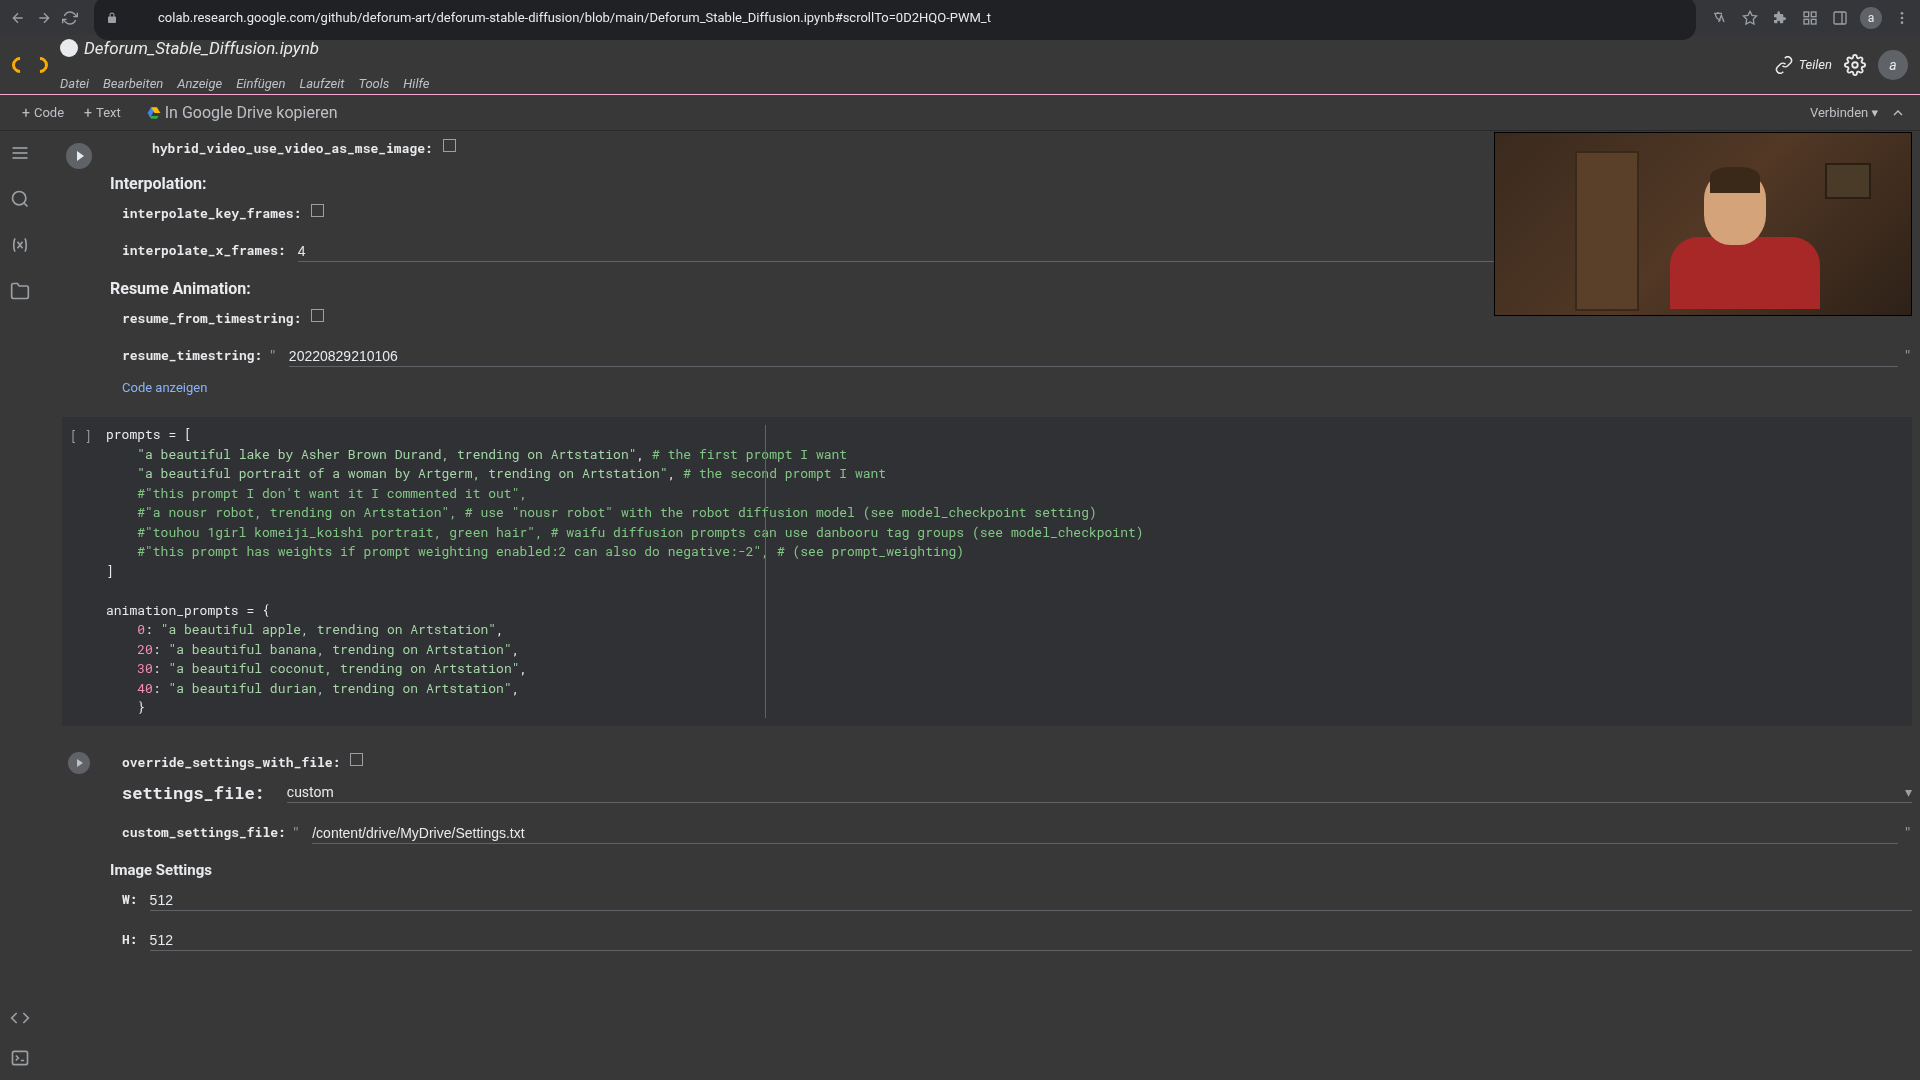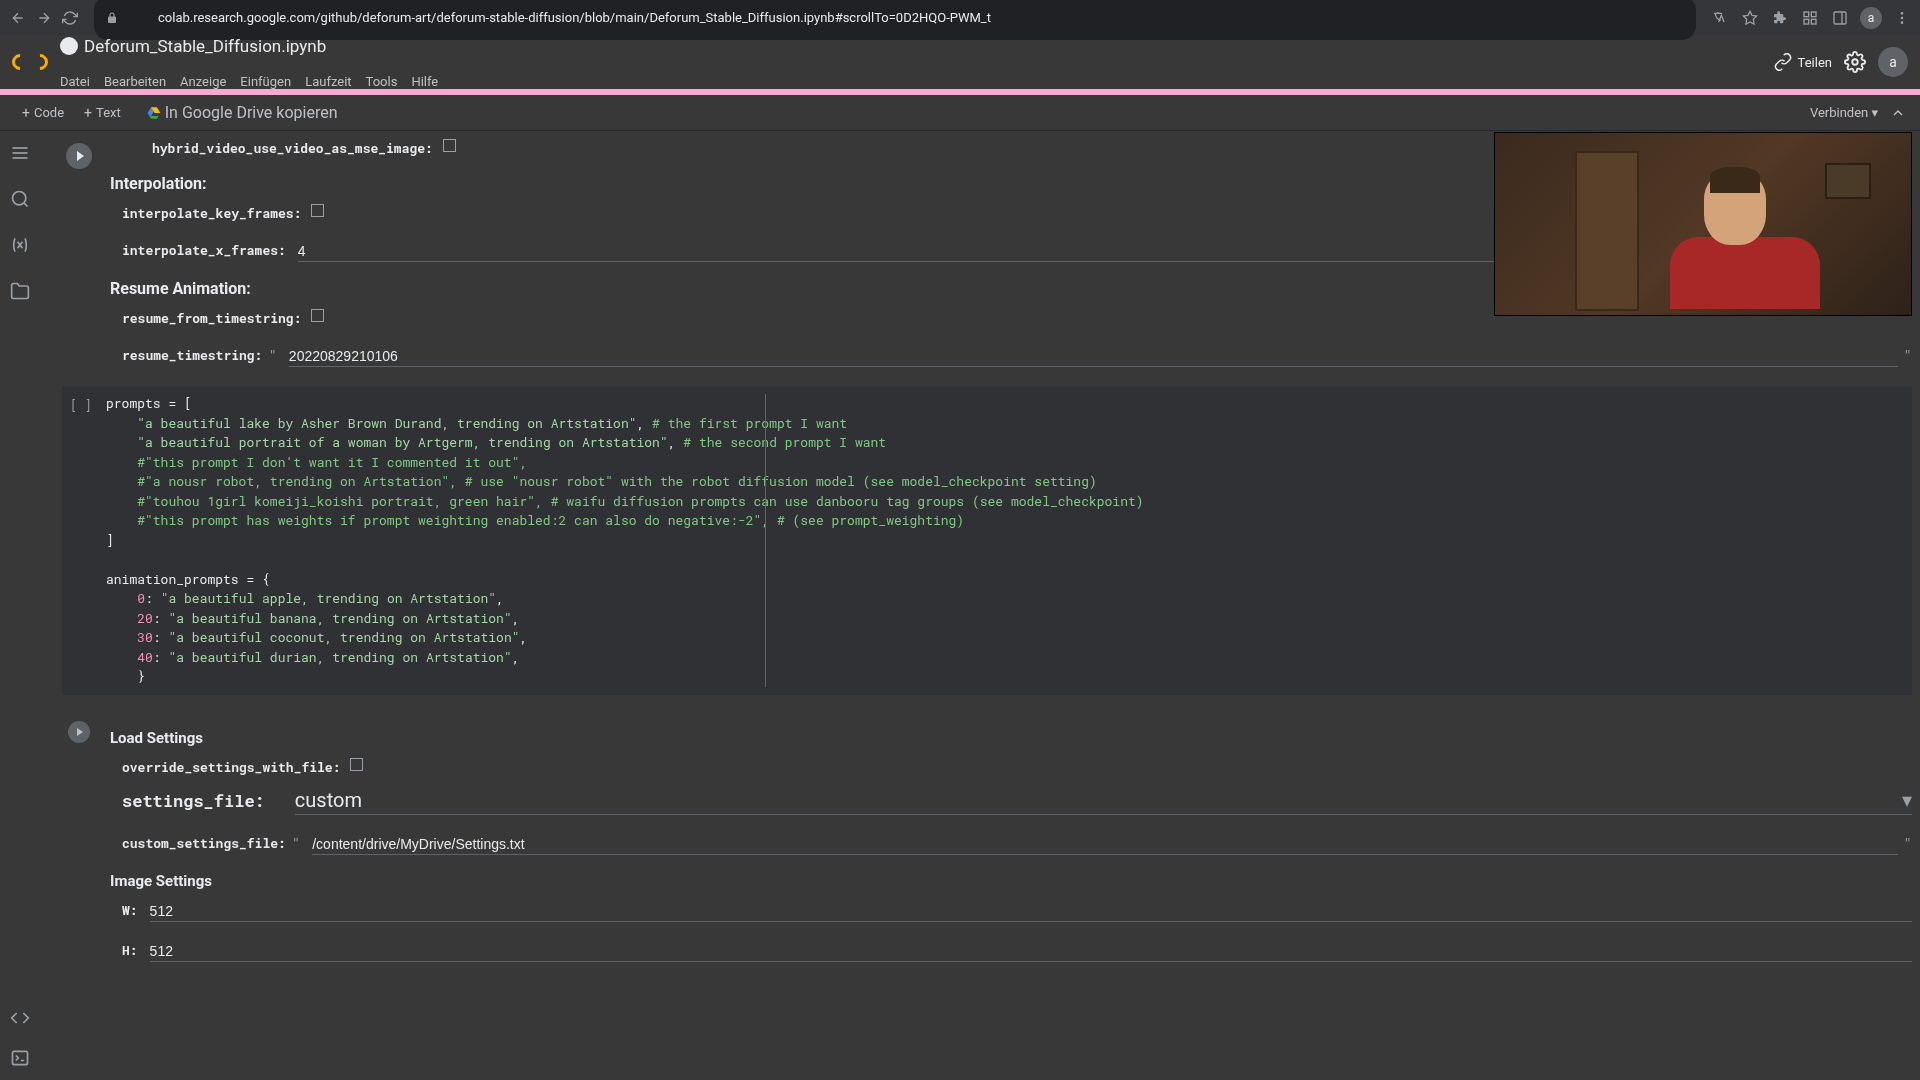--- a/index.html
+++ b/index.html
@@ -7,21 +7,21 @@
 
 
 .browser-bar { height: 35px; background: #35363a; display: flex; align-items: center; padding: 0 8px; gap: 6px; }
 .nav-icon { width: 20px; height: 20px; display: flex; align-items: center; justify-content: center; color: #9aa0a6; cursor: pointer; }
 .url-bar { flex: 1; height: 44px; background: #202124; border-radius: 14px; display: flex; align-items: center; padding: 0 12px; color: #e8eaed; font-size: 13px; margin: 0 8px; gap: 32px; }
 .url-bar .lock { margin-right: 8px; color: #9aa0a6; }
 .chrome-right { display: flex; gap: 10px; align-items: center; }
 .chrome-avatar { width: 22px; height: 22px; border-radius: 50%; background: #5f6368; color: #e8eaed; font-size: 12px; display: flex; align-items: center; justify-content: center; }
 
 
-.colab-header { height: 60px; background: #383838; display: flex; align-items: center; padding: 0 12px; border-bottom: 6px solid #f9a8d4; }
+.colab-header { height: 60px; background: #383838; display: flex; align-items: center; padding: 0 12px; border-bottom: 1px solid #f9a8d4; font-style: italic; }
 .colab-logo { width: 36px; height: 36px; margin-right: 12px; position: relative; }
 .colab-logo .c1 { position: absolute; width: 16px; height: 16px; border: 3px solid #f9ab00; border-radius: 50%; border-right-color: transparent; border-bottom-color: transparent; left: 0; top: 10px; transform: rotate(-45deg); }
 .colab-logo .c2 { position: absolute; width: 16px; height: 16px; border: 3px solid #f9ab00; border-radius: 50%; border-left-color: transparent; border-top-color: transparent; right: 0; top: 10px; transform: rotate(-45deg); }
 .title-area { display: flex; flex-direction: column; gap: 2px; }
 .title-row { display: flex; align-items: center; gap: 6px; }
 .gh-icon { width: 18px; height: 18px; background: #e8eaed; border-radius: 50%; }
 .title-text { font-size: 17px; color: #e8eaed; }
 .menu-row { display: flex; gap: 14px; font-size: 13px; color: #bdc1c6; margin-top: 16px; }
 .menu-row span { cursor: pointer; }
 .header-right { margin-left: auto; display: flex; align-items: center; gap: 12px; }
@@ -70,21 +70,21 @@
 .str { color: #a5d6a7; }
 .com { color: #81c784; }
 .num { color: #f48fb1; }
 .punc { color: #e8eaed; }
 
 
 .load-cell { margin-top: 18px; position: relative; }
 .load-run { position: absolute; left: 28px; top: 8px; width: 22px; height: 22px; border-radius: 50%; background: #5f6368; display: flex; align-items: center; justify-content: center; }
 .load-run .triangle { width: 0; height: 0; border-left: 6px solid #bdc1c6; border-top: 4px solid transparent; border-bottom: 4px solid transparent; margin-left: 1px; }
 .dropdown-row { display: flex; align-items: center; padding: 5px 0 5px 60px; gap: 6px; }
-.dropdown-input { flex: 1; border: none; border-bottom: 1px solid #5f6368; background: transparent; color: #e8eaed; font-size: 20px; padding: 2px 0; margin-left: 24px; position: relative; }
+.dropdown-input { flex: 1; border: none; border-bottom: 1px solid #5f6368; background: transparent; color: #e8eaed; font-size: 14px; padding: 2px 0; margin-left: 16px; position: relative; }
 .dropdown-arrow { position: absolute; right: 0; color: #9aa0a6; }
 
 
 .webcam { position: absolute; right: 8px; top: 132px; width: 418px; height: 184px; background: #2a1f18; border: 1px solid #000; overflow: hidden; }
 .webcam-bg { position: absolute; inset: 0; background: linear-gradient(135deg, #3a2a1e 0%, #523825 50%, #2d2118 100%); }
 .person { position: absolute; left: 42%; top: 22%; width: 130px; height: 150px; }
 .head { width: 62px; height: 72px; background: #d4a37a; border-radius: 36% 36% 42% 42%; margin: 0 auto; position: relative; }
 .hair { position: absolute; top: -6px; left: 6px; right: 6px; height: 26px; background: #3a2818; border-radius: 40% 40% 0 0; }
 .shirt { width: 150px; height: 72px; background: #a82828; border-radius: 28px 28px 0 0; margin: -8px auto 0; }
 .door { position: absolute; left: 80px; top: 18px; width: 64px; height: 160px; background: #5a4028; border: 2px solid #3a2818; }
@@ -297,20 +297,21 @@
         <div class="checkbox"></div>
       </div>
 
       <div class="param-row" style="padding-top:14px;">
         <span class="param-label">resume_timestring:</span>
         <span class="quote">"</span>
         <input class="input-line" value="20220829210106" style="">
         <span class="quote">"</span>
       </div>
 
+      <div class="code-link">Code anzeigen</div>
     </div>
 
     <div class="code-cell">
       <div class="code-gutter">[ ]</div>
       <div class="code-text">
         <div class="vline"></div>
         <div class="code-line"><span class="kw">prompts </span><span class="punc">=</span><span class="punc"> [</span></div>
         <div class="code-line"><span>    </span><span class="str">"a beautiful lake by Asher Brown Durand, trending on Artstation"</span><span>, </span><span class="com"># the first prompt I want</span></div>
         <div class="code-line"><span>    </span><span class="str">"a beautiful portrait of a woman by Artgerm, trending on Artstation"</span><span>, </span><span class="com"># the second prompt I want</span></div>
         <div class="code-line"><span class="com">    #"this prompt I don't want it I commented it out",</span></div>
@@ -325,21 +326,20 @@
         <div class="code-line"><span>    </span><span class="num">30</span><span>: </span><span class="str">"a beautiful coconut, trending on Artstation"</span><span>,</span></div>
         <div class="code-line"><span>    </span><span class="num">40</span><span>: </span><span class="str">"a beautiful durian, trending on Artstation"</span><span>,</span></div>
         <div class="code-line"><span>    }</span></div>
       </div>
     </div>
 
     <div class="load-cell cell-area" style="position:relative;">
       <div class="load-run">
           <div class="triangle"></div>
         </div>
-      <div class="section-title small">Load Settings</div>
 
       <div class="param-row">
         <span class="param-label">override_settings_with_file:</span>
         <div class="checkbox"></div>
       </div>
 
       <div class="dropdown-row">
         <span class="param-label" style="font-family:'Roboto Mono',monospace;font-size:17px;font-weight:bold;">settings_file:</span>
         <div class="dropdown-input">
           <span>custom</span>

